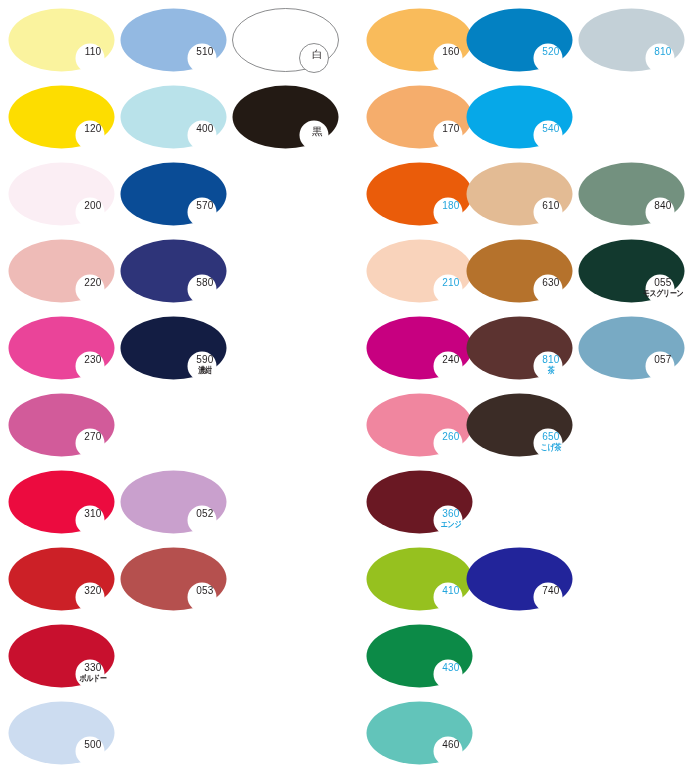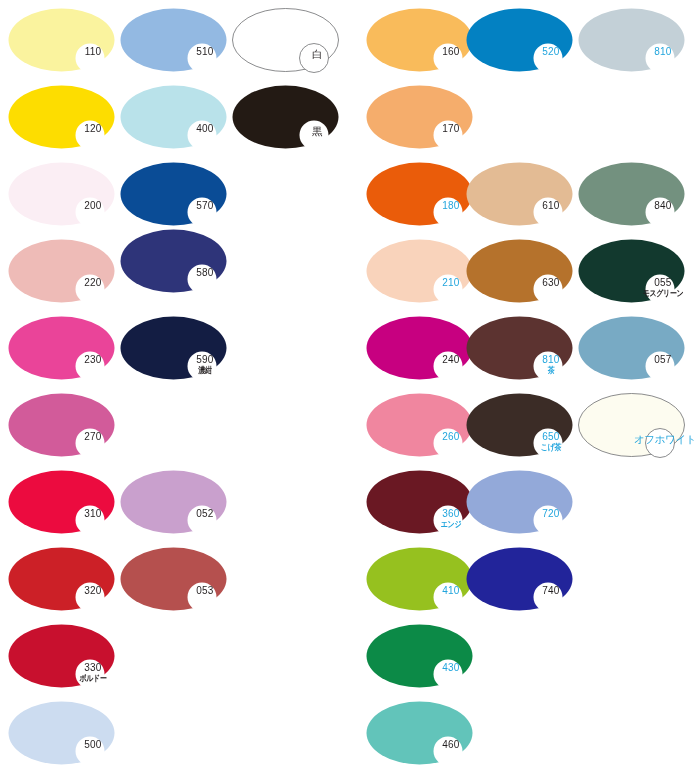--- a/index.html
+++ b/index.html
@@ -249,21 +249,21 @@
             <rect x="-4" y="-4" width="115" height="72" fill="#fff"></rect>
             <circle cx="82" cy="50" r="14.5" fill="#000"></circle>
           </mask>
         </defs>
         <ellipse cx="53.5" cy="32" rx="53" ry="31.5" fill="#0a4c96" mask="url(#notch-s570)"></ellipse>
       </svg>
       <div class="swatch-label dark">
         <span class="code">570</span>
       </div>
     </div>
-    <div class="swatch" style="left: 120px; top: 229px; text-decoration: underline;">
+    <div class="swatch" style="left: 120px; top: 239px; text-decoration: underline;">
       <svg viewBox="0 0 107 64">
         <defs>
           <mask id="notch-s580">
             <rect x="-4" y="-4" width="115" height="72" fill="#fff"></rect>
             <circle cx="82" cy="50" r="14.5" fill="#000"></circle>
           </mask>
         </defs>
         <ellipse cx="53.5" cy="32" rx="53" ry="31.5" fill="#2e3479" mask="url(#notch-s580)"></ellipse>
       </svg>
       <div class="swatch-label dark">
@@ -493,20 +493,34 @@
             <rect x="-4" y="-4" width="115" height="72" fill="#fff"></rect>
             <circle cx="82" cy="50" r="14.5" fill="#000"></circle>
           </mask>
         </defs>
         <ellipse cx="53.5" cy="32" rx="53" ry="31.5" fill="#0381c2" mask="url(#notch-s520)"></ellipse>
       </svg>
       <div class="swatch-label cyan">
         <span class="code">520</span>
       </div>
     </div>
+    <div class="swatch" style="left: 466px; top: 85px;">
+      <svg viewBox="0 0 107 64">
+        <defs>
+          <mask id="notch-s540">
+            <rect x="-4" y="-4" width="115" height="72" fill="#fff"></rect>
+            <circle cx="82" cy="50" r="14.5" fill="#000"></circle>
+          </mask>
+        </defs>
+        <ellipse cx="53.5" cy="32" rx="53" ry="31.5" fill="#06a8e8" mask="url(#notch-s540)"></ellipse>
+      </svg>
+      <div class="swatch-label cyan">
+        <span class="code">540</span>
+      </div>
+    </div>
     <div class="swatch" style="left: 466px; top: 162px;">
       <svg viewBox="0 0 107 64">
         <defs>
           <mask id="notch-s610">
             <rect x="-4" y="-4" width="115" height="72" fill="#fff"></rect>
             <circle cx="82" cy="50" r="14.5" fill="#000"></circle>
           </mask>
         </defs>
         <ellipse cx="53.5" cy="32" rx="53" ry="31.5" fill="#e3bb94" mask="url(#notch-s610)"></ellipse>
       </svg>
@@ -551,34 +565,20 @@
             <circle cx="82" cy="50" r="14.5" fill="#000"></circle>
           </mask>
         </defs>
         <ellipse cx="53.5" cy="32" rx="53" ry="31.5" fill="#3b2c26" mask="url(#notch-s650)"></ellipse>
       </svg>
       <div class="swatch-label cyan">
         <span class="code">650</span>
         <span class="jp">こげ茶</span>
       </div>
     </div>
-    <div class="swatch" style="left: 466px; top: 470px;">
-      <svg viewBox="0 0 107 64">
-        <defs>
-          <mask id="notch-s720">
-            <rect x="-4" y="-4" width="115" height="72" fill="#fff"></rect>
-            <circle cx="82" cy="50" r="14.5" fill="#000"></circle>
-          </mask>
-        </defs>
-        <ellipse cx="53.5" cy="32" rx="53" ry="31.5" fill="#93a9d9" mask="url(#notch-s720)"></ellipse>
-      </svg>
-      <div class="swatch-label cyan">
-        <span class="code">720</span>
-      </div>
-    </div>
     <div class="swatch" style="left: 466px; top: 547px;">
       <svg viewBox="0 0 107 64">
         <defs>
           <mask id="notch-s740">
             <rect x="-4" y="-4" width="115" height="72" fill="#fff"></rect>
             <circle cx="82" cy="50" r="14.5" fill="#000"></circle>
           </mask>
         </defs>
         <ellipse cx="53.5" cy="32" rx="53" ry="31.5" fill="#22249a" mask="url(#notch-s740)"></ellipse>
       </svg>
@@ -634,33 +634,15 @@
         <defs>
           <mask id="notch-s057">
             <rect x="-4" y="-4" width="115" height="72" fill="#fff"></rect>
             <circle cx="82" cy="50" r="14.5" fill="#000"></circle>
           </mask>
         </defs>
         <ellipse cx="53.5" cy="32" rx="53" ry="31.5" fill="#78aac4" mask="url(#notch-s057)"></ellipse>
       </svg>
       <div class="swatch-label dark">
         <span class="code">057</span>
-      </div>
-    </div>
-    <div class="swatch" style="left: 578px; top: 393px;">
-      <svg viewBox="0 0 107 64">
-        <defs>
-          <mask id="notch-soffwhite">
-            <rect x="-4" y="-4" width="115" height="72" fill="#fff"></rect>
-            <circle cx="82" cy="50" r="14.5" fill="#000"></circle>
-          </mask>
-        </defs>
-        <ellipse cx="53.5" cy="32" rx="53" ry="31.5" fill="#fdfcf0" mask="url(#notch-soffwhite)"></ellipse>
-        <g>
-          <ellipse cx="53.5" cy="32" rx="53" ry="31.5" fill="none" stroke="#6d6e71" stroke-width="0.8" mask="url(#notch-soffwhite)"></ellipse>
-          <circle cx="82" cy="50" r="14.5" fill="none" stroke="#6d6e71" stroke-width="0.8"></circle>
-        </g>
-      </svg>
-      <div class="swatch-label cyan only-jp">
-        <span class="jp">オフホワイト</span>
       </div>
     </div>
   </div>
 
 </body></html>

